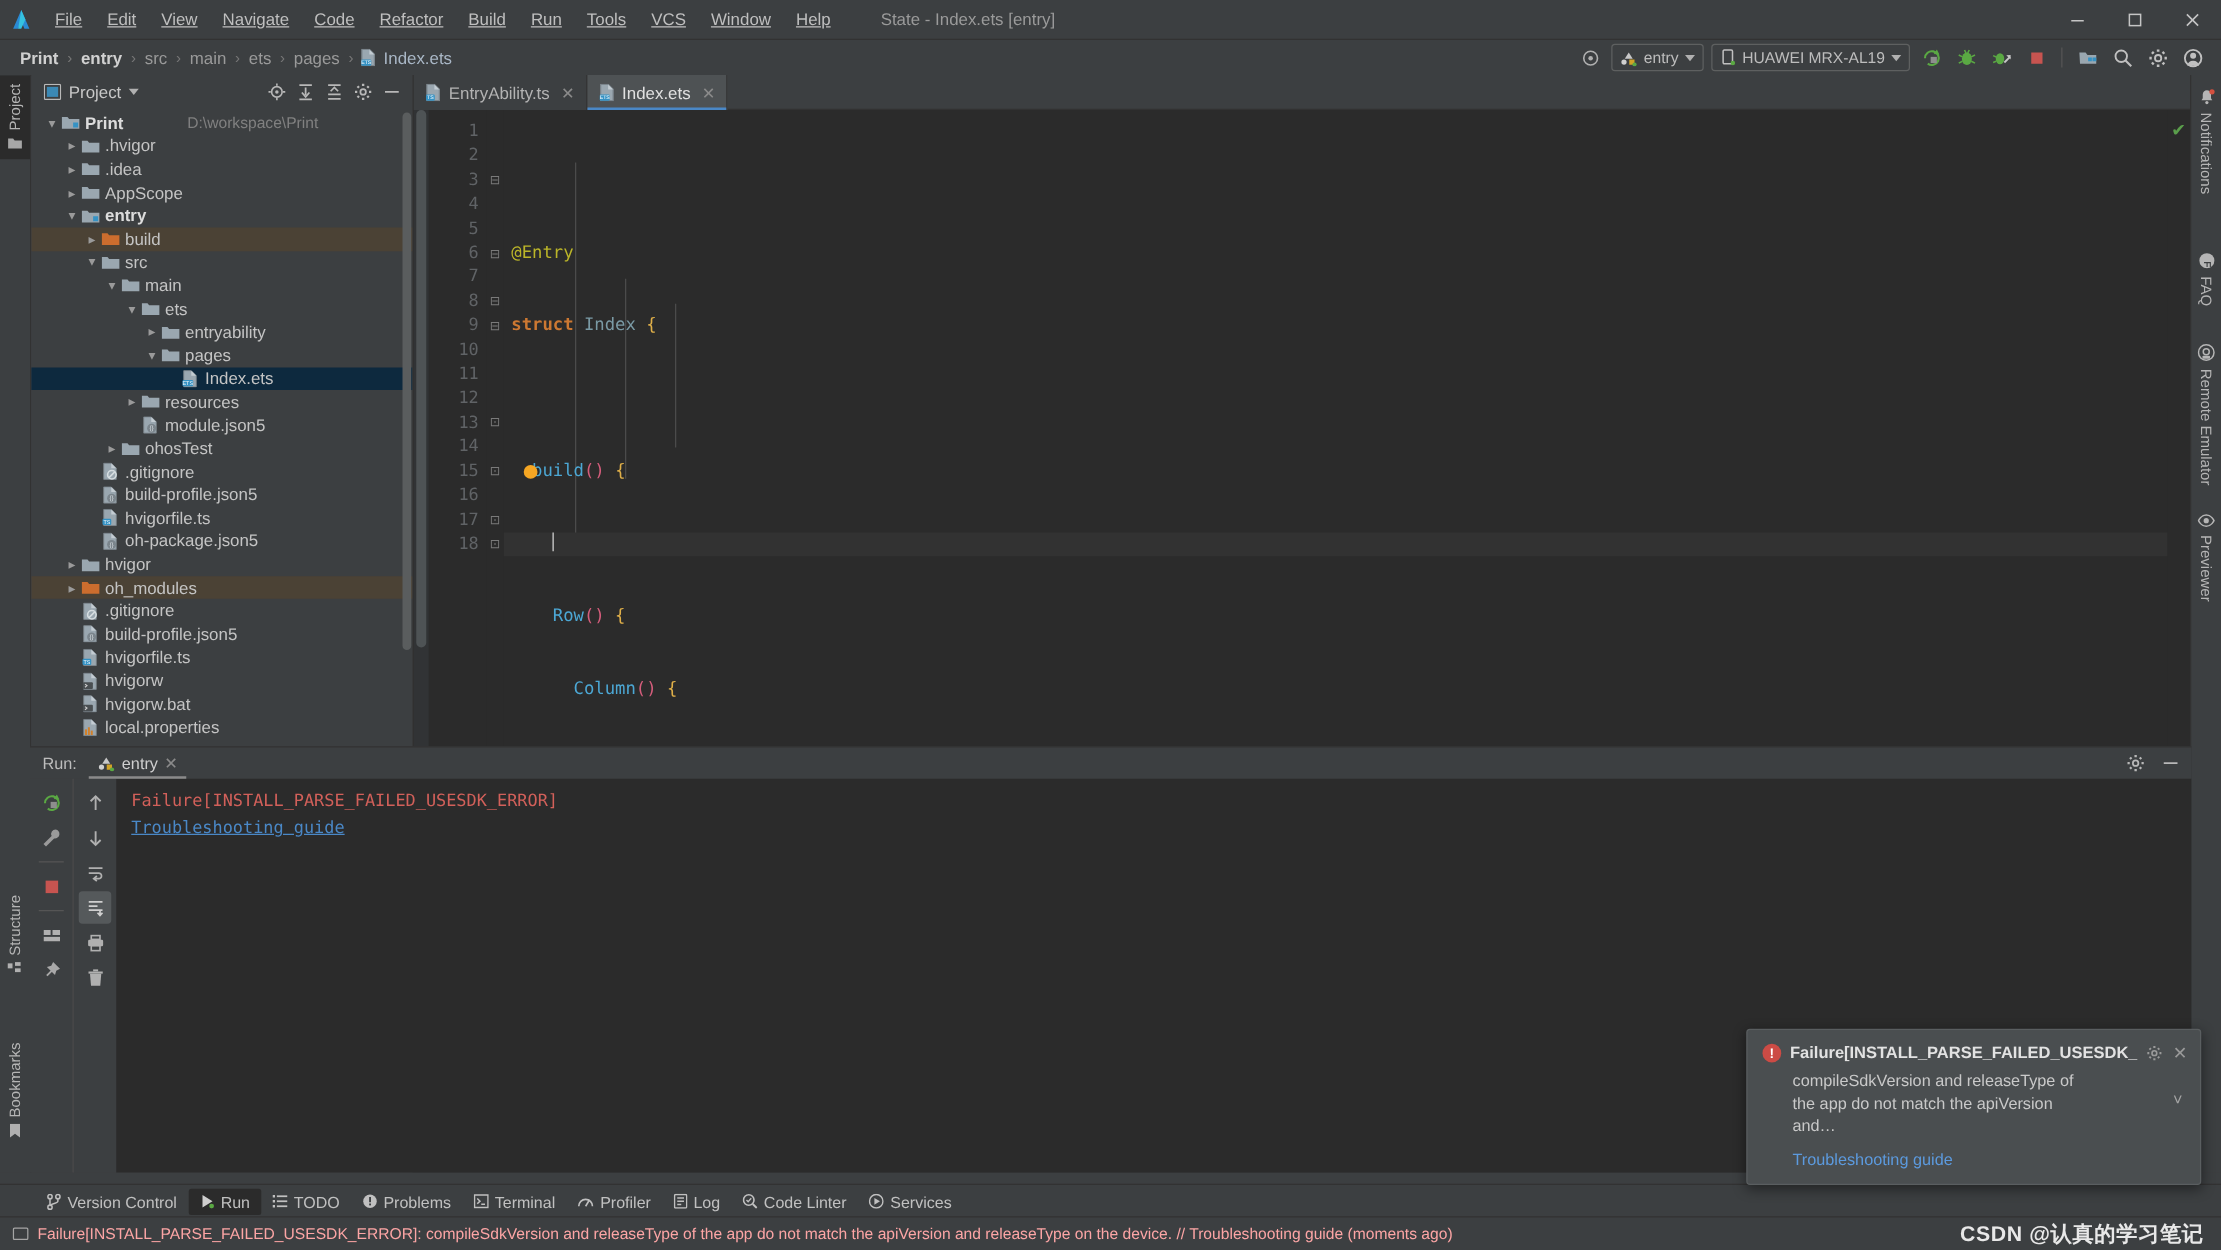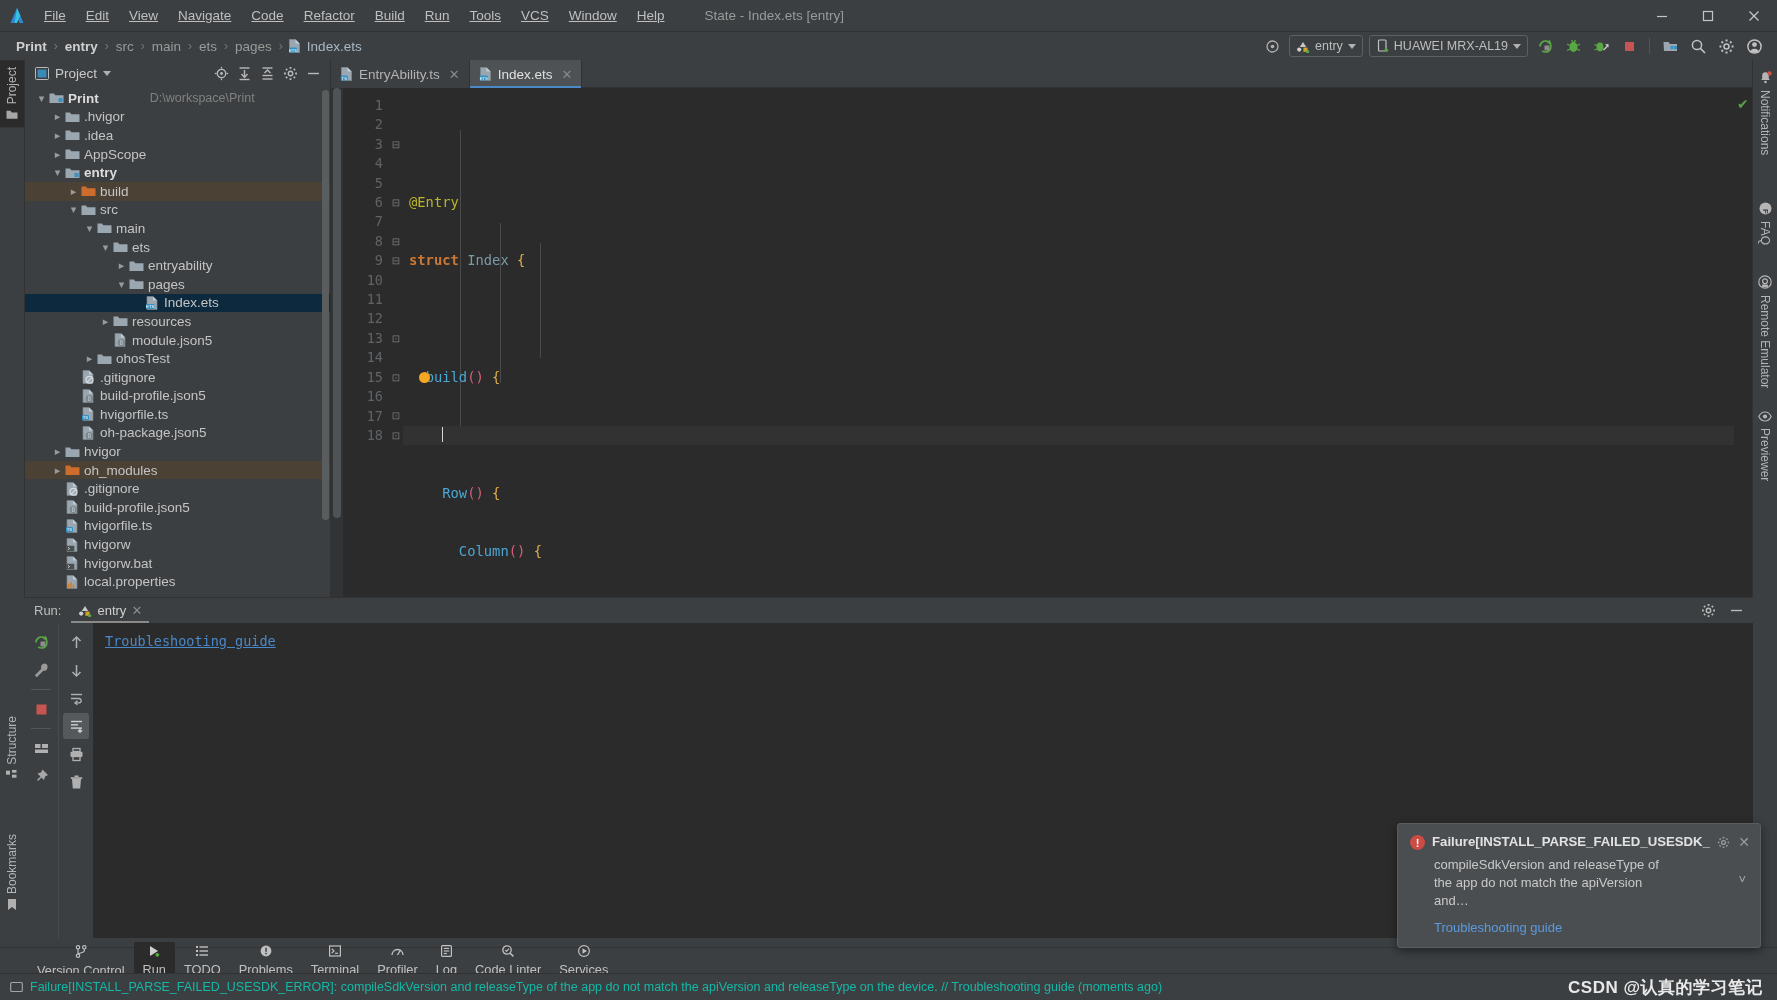--- a/index.html
+++ b/index.html
@@ -117,24 +117,24 @@
   .runbar2{width:34px;display:flex;flex-direction:column;align-items:center;padding-top:6px;gap:2px;background:#3c3f41;border-left:1px solid #4a4a4a;}
   .rbtn{width:26px;height:26px;display:flex;align-items:center;justify-content:center;border-radius:3px;}
   .rbtn.on{background:#55595b;}
   .rbar-sep{width:20px;height:1px;background:#555;margin:4px 0;}
   .console{flex:1;background:#2b2b2b;padding:8px 0 0 12px;font-family:"DejaVu Sans Mono",monospace;font-size:13.5px;line-height:21px;overflow:hidden;}
   .err{color:#d2605a;}
   .link{color:#4a88c7;text-decoration:underline;}
 
   
   .toolbar-bottom{position:absolute;left:0;right:0;bottom:26px;height:26px;background:#3c3f41;display:flex;align-items:center;padding-left:28px;border-top:1px solid #323232;}
-  .ttab{display:flex;align-items:center;gap:5px;padding:3px 9px;color:#c0c0c0;font-size:12.8px;border-radius:2px;flex-direction:column;}
+  .ttab{display:flex;align-items:center;gap:5px;padding:3px 9px;color:#c0c0c0;font-size:12.8px;border-radius:2px;}
   .ttab.sel{background:#2b2b2b;}
   .statusbar{position:absolute;left:0;right:0;bottom:0;height:26px;background:#3c3f41;display:flex;align-items:center;padding-left:10px;gap:7px;border-top:1px solid #323232;}
-  .status-txt{color:#14b8a6;font-size:12.5px;}
+  .status-txt{color:#fca5a5;font-size:12.5px;}
   .csdn{margin-left:auto;color:#e8e8e8;font-size:17px;padding-right:14px;font-weight:bold;letter-spacing:.5px;text-align:center;}
 
   
   .toast{position:absolute;right:16px;bottom:52px;width:340px;background:#4a4e50;border:1px solid #5a5e60;border-radius:3px;padding:10px 10px 12px 12px;box-shadow:0 3px 10px rgba(0,0,0,.45);}
   .toast-head{display:flex;align-items:flex-start;gap:7px;}
   .toast-title{font-weight:bold;color:#e2e2e2;font-size:13.2px;flex:1;white-space:nowrap;overflow:hidden;}
   .toast-body{color:#c9c9c9;font-size:13px;line-height:18px;margin:6px 0 0 24px;width:230px;}
   .toast-link{color:#5c9ade;font-size:13px;margin:10px 0 0 24px;display:block;}
   .toast-ctrls{display:flex;align-items:center;gap:8px;color:#9a9a9a;}
   .toast-chev{position:absolute;right:14px;top:48px;color:#a5a5a5;font-size:13px;}
@@ -975,20 +975,21 @@
         </div>
         <div class="rbtn">
           <svg width="15" height="15" viewBox="0 0 15 15">
               <path d="M3 4h9l-.8 9.5H3.8z" fill="#b0b0b0"></path>
               <rect x="1.8" y="2.2" width="11.4" height="1.7" fill="#b0b0b0"></rect>
               <rect x="5.5" y="0.5" width="4" height="1.6" fill="#b0b0b0"></rect>
             </svg>
         </div>
       </div>
       <div class="console">
+        <div class="err">Failure[INSTALL_PARSE_FAILED_USESDK_ERROR]</div>
         <div class="link" style="display:inline-block">Troubleshooting guide</div>
       </div>
     </div>
   </div>
 
   <div class="toolbar-bottom">
     <div class="ttab">
       <span>
         <svg width="12" height="13" viewBox="0 0 12 13">
             <circle cx="3" cy="2.3" r="1.7" fill="none" stroke="#c0c0c0" stroke-width="1.2"></circle>

